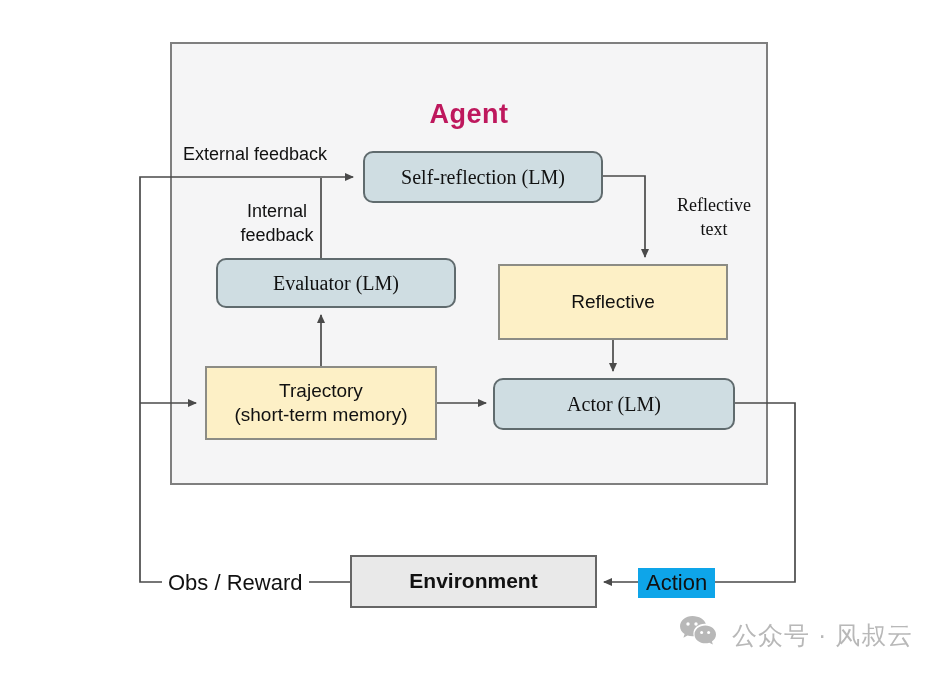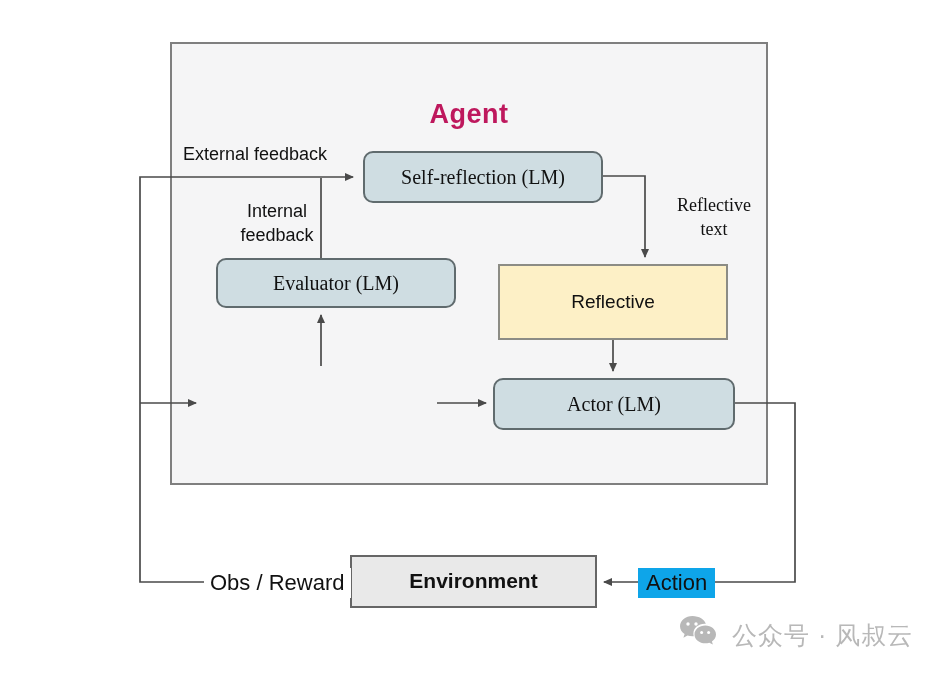--- a/index.html
+++ b/index.html
@@ -35,21 +35,21 @@
   .experience{left:498px;top:264px;width:230px;height:76px;}
   .trajectory{left:205px;top:366px;width:232px;height:74px;}
   .actor{left:493px;top:378px;width:242px;height:52px;}
   .environment{left:350px;top:555px;width:247px;height:53px;}
   .edge-label{
     position:absolute;z-index:4;color:#111;text-align:center;line-height:1.35;
   }
   .lbl-external{left:183px;top:142px;width:170px;font-size:18px;text-align:left;}
   .lbl-internal{left:227px;top:199px;width:100px;font-size:18px;}
   .lbl-reflective{left:664px;top:193px;width:100px;font-size:18px;font-family:Liberation Serif, serif;}
-  .lbl-obs{left:162px;top:568px;font-size:22px;background:#fff;padding:0 6px;margin-left:42px;}
+  .lbl-obs{left:162px;top:568px;font-size:22px;background:#fff;padding:0 6px;}
   .lbl-action{left:638px;top:568px;font-size:22px;background:#0ea5e9;padding:0 8px;}
   .watermark{
     position:absolute;left:678px;top:614px;display:flex;align-items:center;
     color:#b8b8b8;font-size:25px;z-index:4;letter-spacing:1px;gap:6px;
   }
   .watermark .wx-icon{margin-right:8px;display:inline-block;}
 </style>
 </head>
 <body>
 
@@ -87,20 +87,24 @@
   </div>
 
   <div class="node node-blue evaluator">
     <span>Evaluator (LM)</span>
   </div>
 
   <div class="node node-yellow experience">
     <span>Reflective</span>
   </div>
 
+  <div class="node node-yellow trajectory">
+    <span>Trajectory</span>
+    <span>(short-term memory)</span>
+  </div>
 
   <div class="node node-blue actor">
     <span>Actor (LM)</span>
   </div>
 
   <div class="node node-env environment">
     <span>Environment</span>
   </div>
 
   <div class="edge-label lbl-external">External feedback</div>

